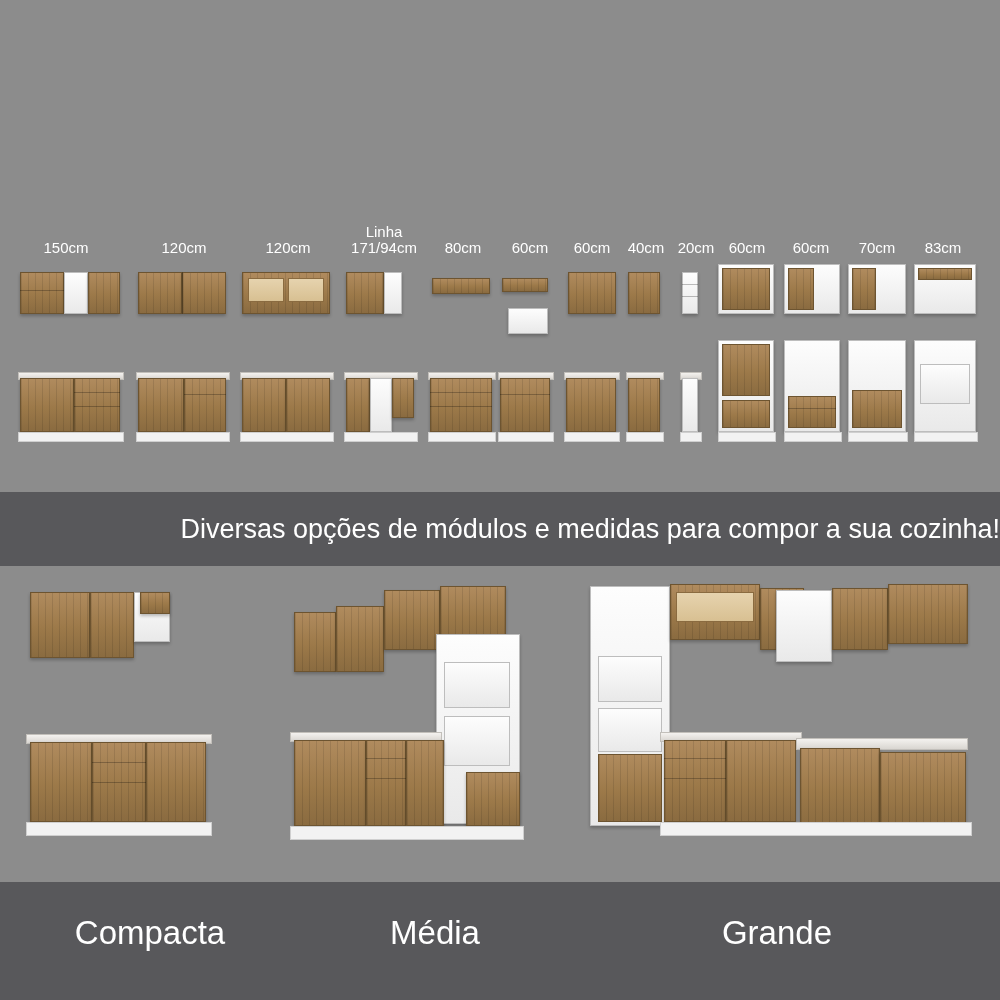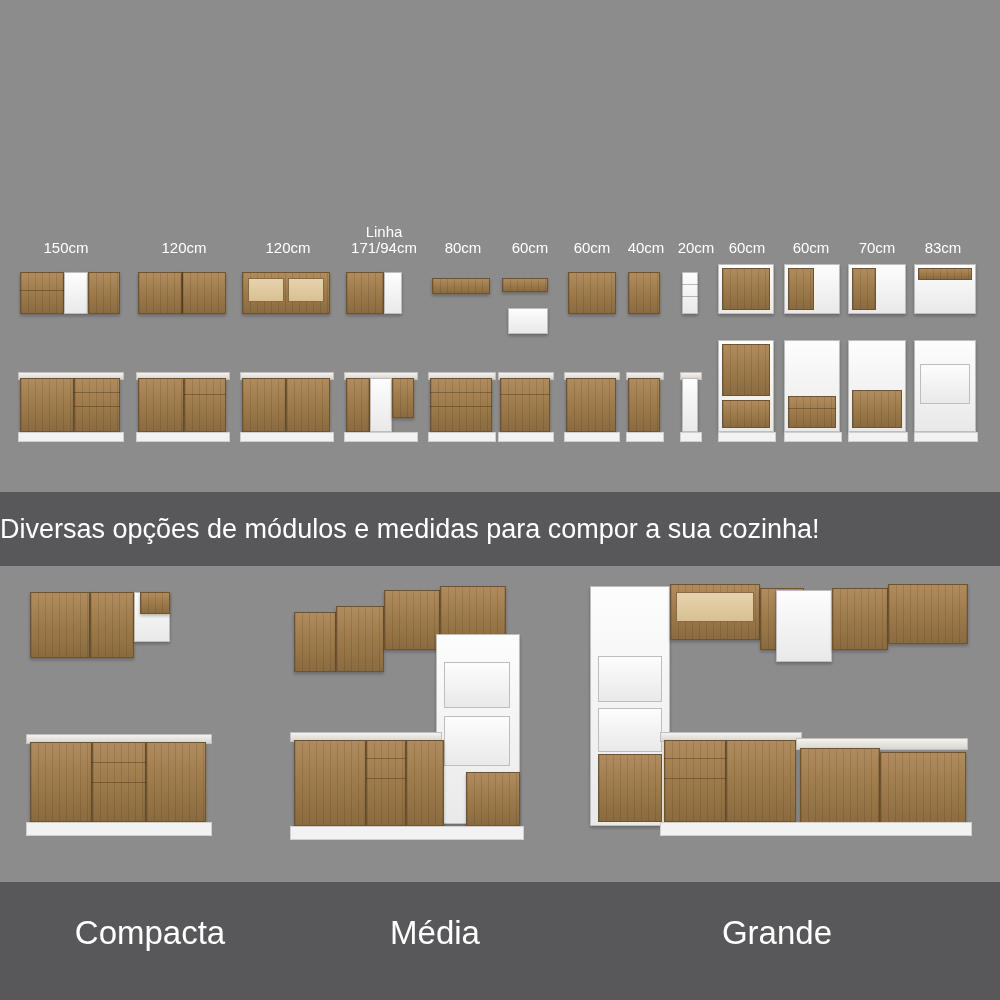--- a/index.html
+++ b/index.html
@@ -64,21 +64,21 @@
   .counter{
     position:absolute;background:linear-gradient(180deg,#f4f2ef,#d9d6d1);
     border:1px solid #c2bfba;
   }
   .plinth{position:absolute;background:#f2f2f2;border:1px solid #cfcfcf;}
 
   
   .tagline{
     position:absolute;left:0;top:492px;width:1000px;height:74px;
     background:#58585b;color:#fff;
-    display:flex;align-items:center;justify-content:flex-start;
+    display:flex;align-items:center;justify-content:flex-end;
     font-size:27px;
   }
 
   
   .kitchens{
     position:absolute;left:0;top:566px;width:1000px;height:316px;
     background:#8c8c8c;
   }
   .kitchen{position:absolute;}
 

